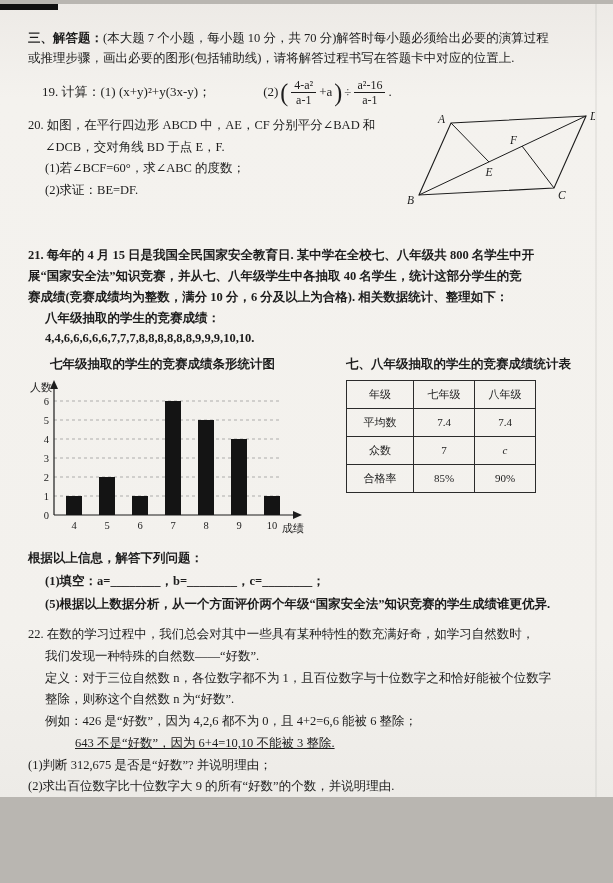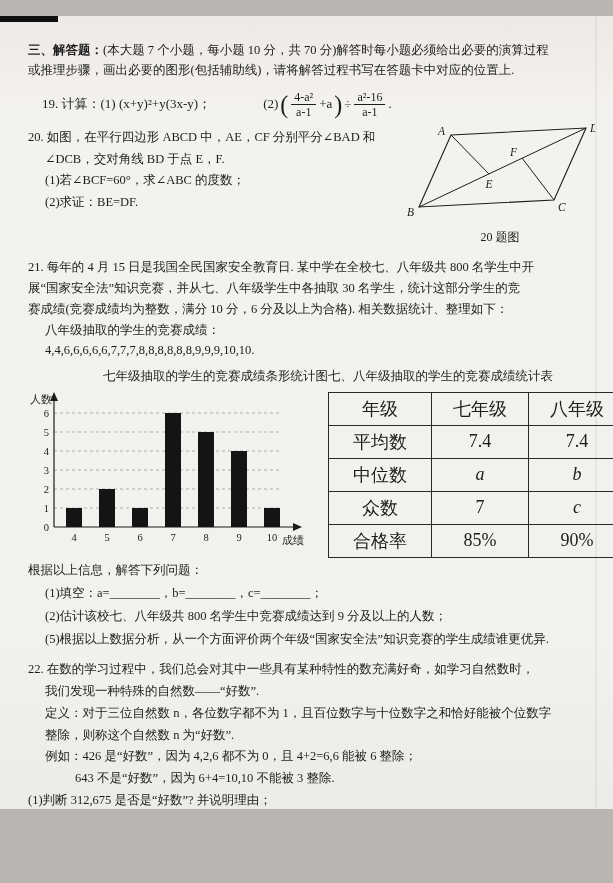--- a/index.html
+++ b/index.html
@@ -1,49 +1,49 @@
 <!DOCTYPE html>
 <html><head>
 <meta charset="utf-8">
 <style>
   html,body{margin:0;padding:0;background:#b9b6b1;}
   .page{
-    position:relative;width:613px;height:793px;margin:16px auto;overflow:hidden;
+    position:relative;width:613px;height:793px;margin:4px auto;overflow:hidden;
     background:linear-gradient(180deg,#edeae6 0%,#f4f2ee 12%,#f3f1ed 80%,#edebe7 100%);
     color:#1c1c1c;font-family:"Liberation Serif","DejaVu Serif",serif;font-size:12.5px;
   }
   .scan-top{position:absolute;top:0;left:0;width:58px;height:6px;background:#101010;}
   .scan-crease{position:absolute;top:0;right:16px;width:2px;height:100%;background:rgba(0,0,0,0.05);}
   .content{position:relative;padding:24px 16px 0 28px;}
   .ln{line-height:1.62;}
   b{font-weight:bold;}
   
   .q19-row{display:flex;align-items:center;margin:9px 0 8px 14px;font-size:13px;}
   .q19-row .p2{display:inline-flex;align-items:center;margin-left:52px;gap:2px;}
   .bigp{font-size:24px;font-weight:300;line-height:1;transform:scaleY(1.08);}
   .frac{display:inline-block;text-align:center;font-size:12px;line-height:1.2;vertical-align:middle;margin:0 1px;}
   .frac .num{display:block;border-bottom:1px solid #1c1c1c;padding:0 3px;}
   .frac .den{display:block;padding:0 3px;}
   
   .q20{position:relative;margin:4px 0 10px 0;padding-right:202px;min-height:120px;}
   .q20 .ln{line-height:1.72;}
   .indent{margin-left:17px;}
-  .indent2{margin-left:47px;}
+  .indent2{margin-left:47px;text-decoration:underline;}
   .fig{position:absolute;right:2px;top:-4px;width:190px;text-align:center;}
   .fig-caption{font-size:12px;margin-top:2px;}
   .fl{font-size:11.5px;font-style:italic;fill:#1c1c1c;}
   
-  .q21 .ln{line-height:1.66;}
+  .q21 .ln{line-height:1.66;font-weight:bold;}
   .chart-section{display:flex;margin-top:5px;}
-  .chart-col{width:318px;text-align:right;}
+  .chart-col{width:318px;}
   .chart-title{margin-left:22px;margin-bottom:0;}
   .table-col{flex:1;}
   .table-title{margin-bottom:5px;}
   table.stats{border-collapse:collapse;margin-top:3px;}
-  table.stats td{border:1px solid #2b2b2b;text-align:center;padding:4px 20px;font-size:18px;min-width:56px;height:19px;}
+  table.stats td{border:1px solid #2b2b2b;text-align:center;padding:4px 2px;font-size:11px;min-width:56px;height:19px;}
   table.stats td:first-child{min-width:62px;}
   td.it{font-style:italic;}
   .subs .ln{line-height:1.85;}
   
   .q22{margin-top:8px;}
   .q22 .ln{line-height:1.74;}
 </style>
 </head>
 <body>
 
@@ -92,27 +92,26 @@
           <line x1="14" y1="84" x2="181" y2="5" stroke="#1c1c1c" stroke-width="1"></line>
           <line x1="46" y1="12" x2="84" y2="51" stroke="#1c1c1c" stroke-width="1"></line>
           <line x1="149" y1="77" x2="117" y2="35" stroke="#1c1c1c" stroke-width="1"></line>
           <text class="fl" x="40" y="12" text-anchor="end">A</text>
           <text class="fl" x="185" y="9">D</text>
           <text class="fl" x="9" y="93" text-anchor="end">B</text>
           <text class="fl" x="153" y="88">C</text>
           <text class="fl" x="84" y="65" text-anchor="middle">E</text>
           <text class="fl" x="112" y="33" text-anchor="end">F</text>
         </svg>
-        <div class="fig-caption">20 题图</div>
       </div>
     </div>
 
     <div class="q21">
       <div class="ln">21. 每年的 4 月 15 日是我国全民国家安全教育日. 某中学在全校七、八年级共 800 名学生中开</div>
-      <div class="ln">展“国家安全法”知识竞赛，并从七、八年级学生中各抽取 30 名学生，统计这部分学生的竞</div>
+      <div class="ln">展“国家安全法”知识竞赛，并从七、八年级学生中各抽取 40 名学生，统计这部分学生的竞</div>
       <div class="ln">赛成绩(竞赛成绩均为整数，满分 10 分，6 分及以上为合格). 相关数据统计、整理如下：</div>
       <div class="ln indent">八年级抽取的学生的竞赛成绩：</div>
       <div class="ln indent">4,4,6,6,6,6,6,7,7,7,8,8,8,8,8,8,9,9,9,10,10.</div>
 
       <div class="chart-section">
         <div class="chart-col">
           <div class="ln chart-title">七年级抽取的学生的竞赛成绩条形统计图</div>
           <svg width="300" height="168" viewBox="0 0 300 168">
               <line x1="26" y1="121" x2="252" y2="121" stroke="#8f8f8f" stroke-width="0.7" stroke-dasharray="3 3"></line>
               <line x1="26" y1="102" x2="252" y2="102" stroke="#8f8f8f" stroke-width="0.7" stroke-dasharray="3 3"></line>
@@ -157,43 +156,37 @@
                 <td>年级</td>
                 <td>七年级</td>
                 <td>八年级</td>
               </tr>
               <tr>
                 <td>平均数</td>
                 <td>7.4</td>
                 <td>7.4</td>
               </tr>
               <tr>
-                <td>中位数</td>
-                <td class="it">a</td>
-                <td class="it">b</td>
-              </tr>
-              <tr>
                 <td>众数</td>
                 <td>7</td>
                 <td class="it">c</td>
               </tr>
               <tr>
                 <td>合格率</td>
                 <td>85%</td>
                 <td>90%</td>
               </tr>
             </tbody>
           </table>
         </div>
       </div>
 
       <div class="subs">
         <div class="ln">根据以上信息，解答下列问题：</div>
         <div class="ln indent">(1)填空：a=________，b=________，c=________；</div>
-        <div class="ln indent">(2)估计该校七、八年级共 800 名学生中竞赛成绩达到 9 分及以上的人数；</div>
         <div class="ln indent">(5)根据以上数据分析，从一个方面评价两个年级“国家安全法”知识竞赛的学生成绩谁更优异.</div>
       </div>
     </div>
 
     <div class="q22">
       <div class="ln">22. 在数的学习过程中，我们总会对其中一些具有某种特性的数充满好奇，如学习自然数时，</div>
       <div class="ln indent">我们发现一种特殊的自然数——“好数”.</div>
       <div class="ln indent">定义：对于三位自然数 n，各位数字都不为 1，且百位数字与十位数字之和恰好能被个位数字</div>
       <div class="ln indent">整除，则称这个自然数 n 为“好数”.</div>
       <div class="ln indent">例如：426 是“好数”，因为 4,2,6 都不为 0，且 4+2=6,6 能被 6 整除；</div>

